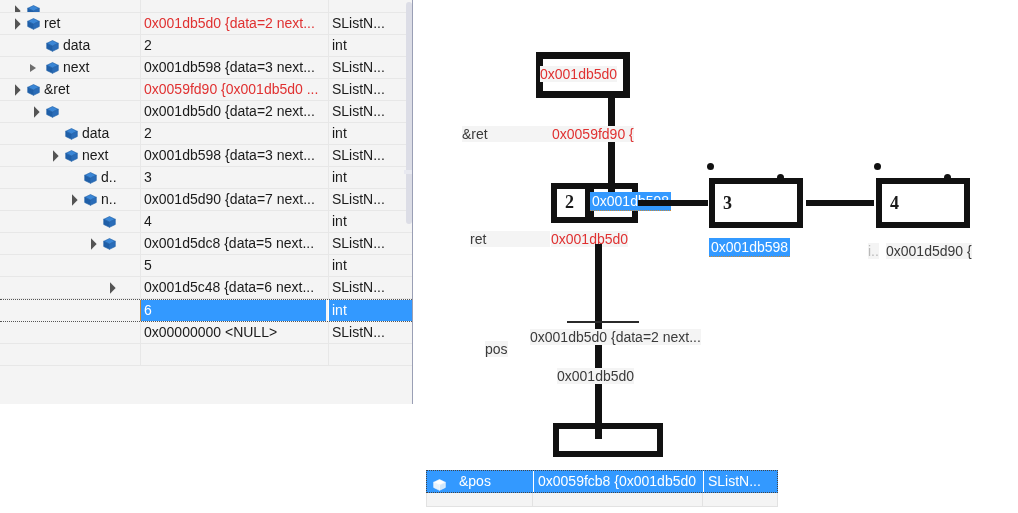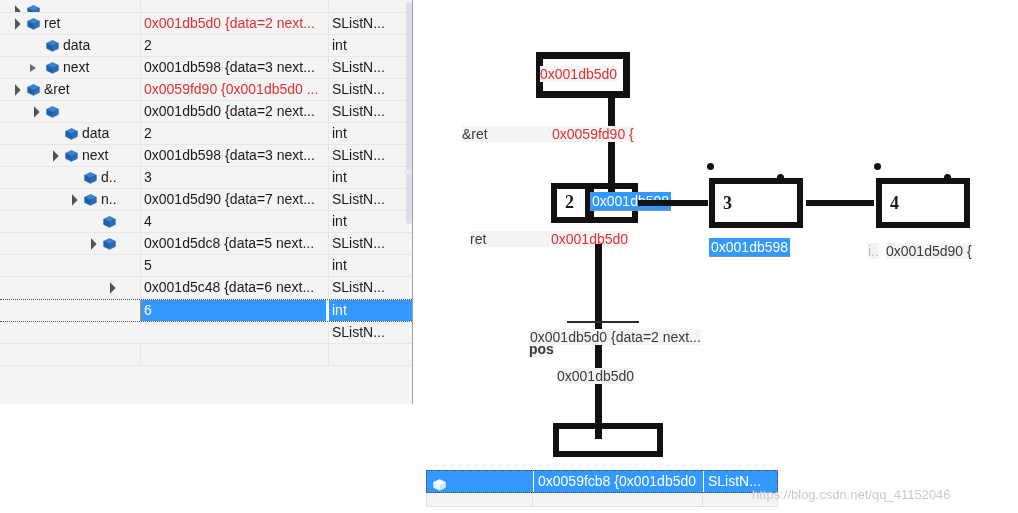--- a/index.html
+++ b/index.html
@@ -188,21 +188,21 @@
     white-space: nowrap;
     border-bottom: 1px dotted #c98a3a;
   }
   .labeltag {
     position: absolute;
     font-size: 14px;
     color: #3a3a3a;
     background: #f4f4f4;
     white-space: nowrap;
   }
-  .labeltag.bold { font-weight: bold; margin-left: 44px; }
+  .labeltag.bold { font-weight: normal; }
   .ghosttag {
     position: absolute;
     font-size: 14px;
     color: #b9b9b9;
     background: #f4f4f4;
     white-space: nowrap;
     overflow: hidden;
   }
 
   
@@ -460,20 +460,21 @@
           <div class="valcell val-dark">0x001d5c48 {data=6 next...</div>
           <div class="typecell">SListN...</div>
         </div>
         <div class="wrow selected">
           <div class="namecell"></div>
           <div class="valcell val-dark">6</div>
           <div class="typecell">int</div>
         </div>
         <div class="wrow">
           <div class="namecell"></div>
+          <div class="valcell val-dark">0x00000000 &lt;NULL&gt;</div>
           <div class="typecell">SListN...</div>
         </div>
         <div class="wrow">
           <div class="namecell"></div>
           <div class="valcell val-dark"></div>
           <div class="typecell"></div>
         </div>
       </div>
     <div id="panel-vscroll"></div>
     <div id="panel-hscroll"></div>
@@ -529,23 +530,23 @@
   </div>
 
   <div id="pos-row">
     <span class="pc-cube">
       <svg width="13" height="12" viewBox="0 0 13 12">
         <polygon points="6.5,0.5 12.3,3.3 6.5,6.1 0.7,3.3" fill="#ffffff" stroke="#ffffff" stroke-width="0.6"></polygon>
         <polygon points="0.7,3.3 6.5,6.1 6.5,11.3 0.7,8.5" fill="#e8f2fb" stroke="#ffffff" stroke-width="0.6"></polygon>
         <polygon points="12.3,3.3 6.5,6.1 6.5,11.3 12.3,8.5" fill="#cfe6fa" stroke="#ffffff" stroke-width="0.6"></polygon>
       </svg>
     </span>
+    <span class="pc-name pc-label">&amp;pos</span>
     <span class="pc-val">0x0059fcb8 {0x001db5d0 ...</span>
     <span class="pc-type">SListN...</span>
   </div>
   <div id="pos-row-under">
     <div class="sep" style="left:105px;"></div>
     <div class="sep" style="left:275px;"></div>
   </div>
 
-  <div id="watermark">https://blog.csdn.net/qq_41152046</div>
 
 </div>
 
 </body></html>

